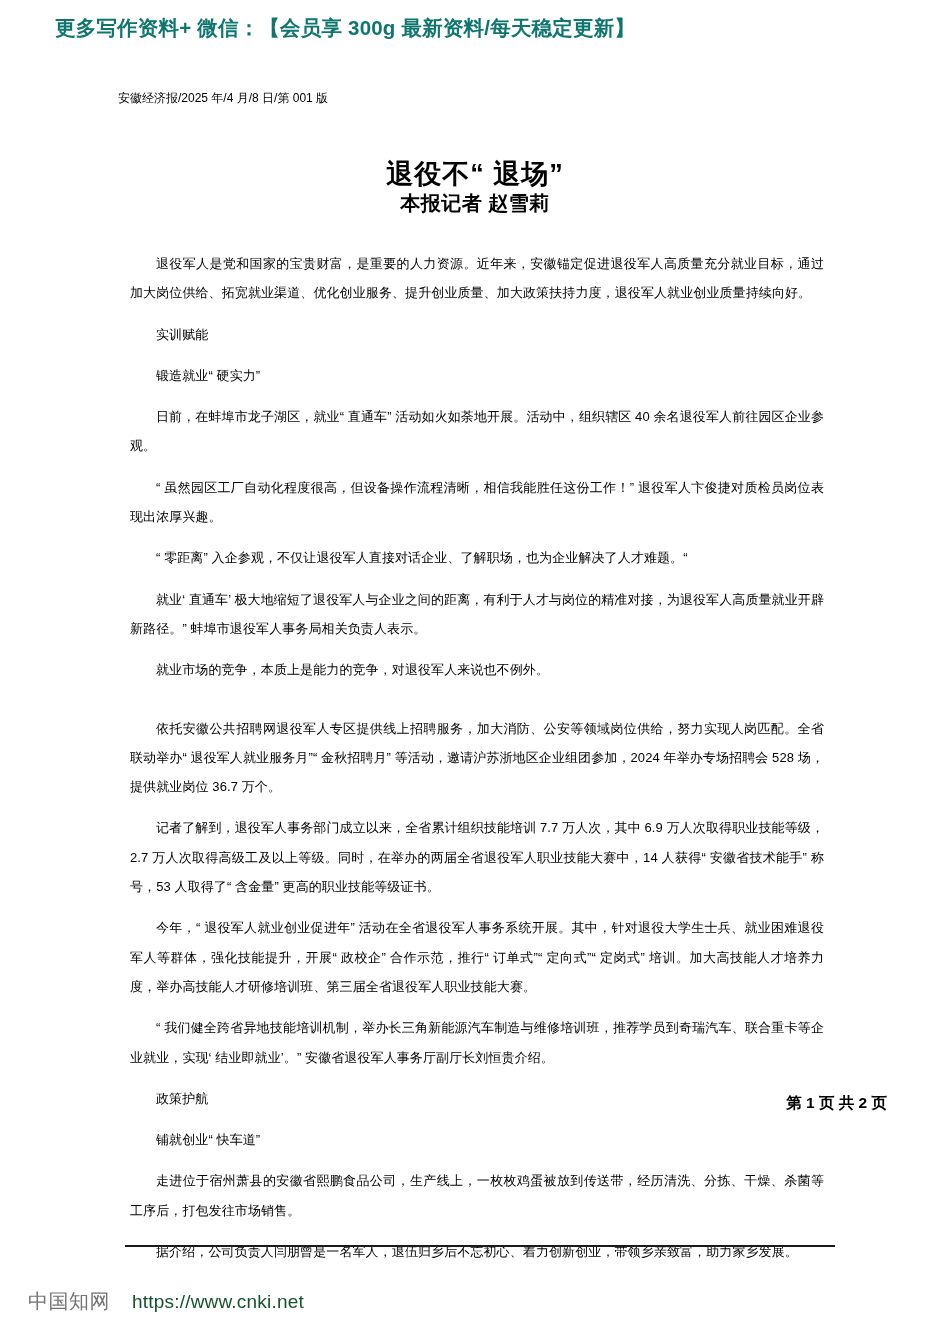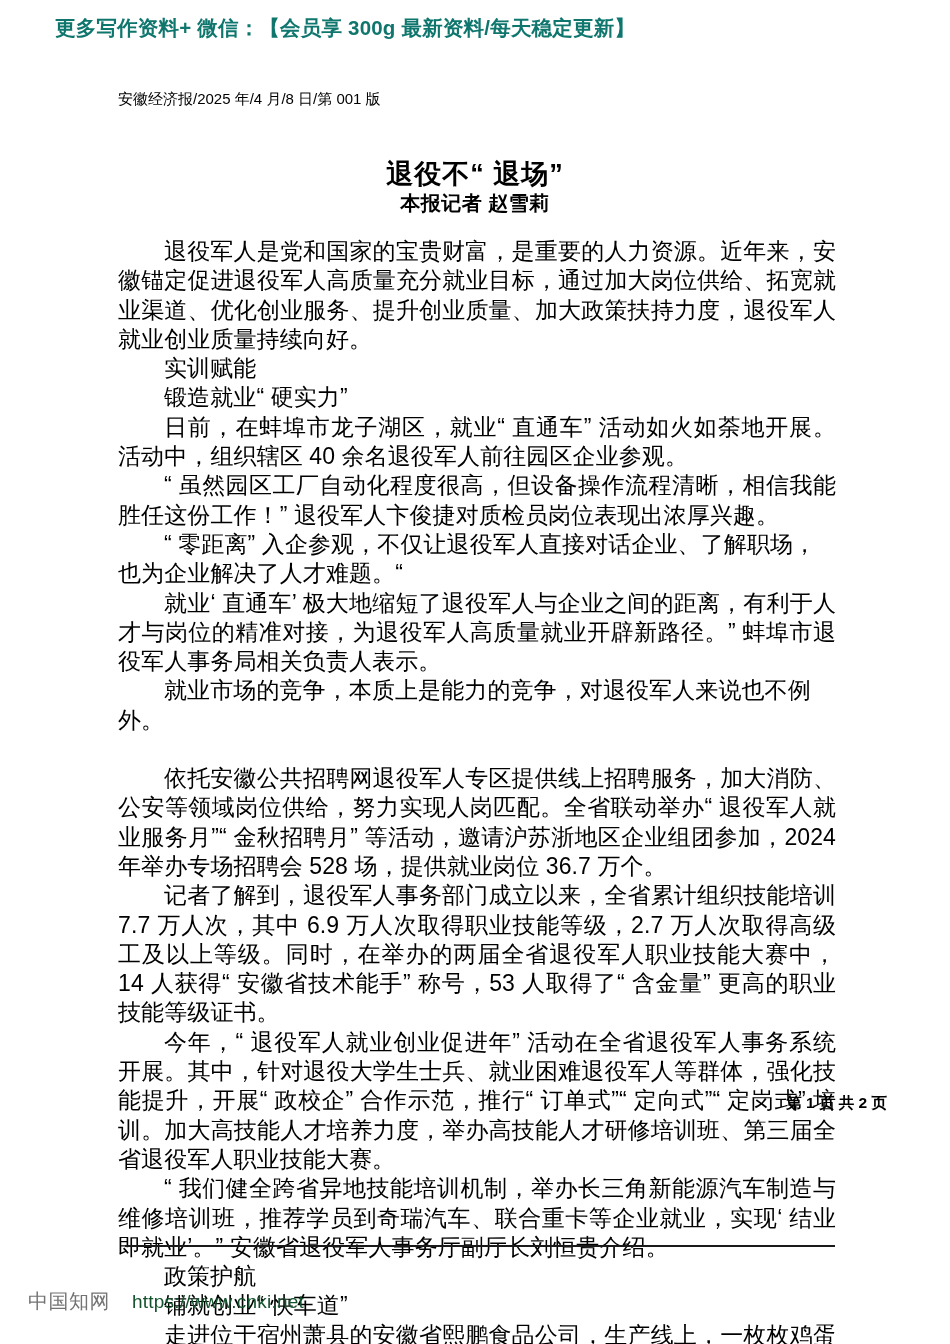--- a/index.html
+++ b/index.html
@@ -35,21 +35,21 @@
     left: 0;
     top: 0;
     width: 950px;
     height: 1344px;
   }
 
   .source-line {
     position: absolute;
     left: 118px;
     top: 90px;
-    font-size: 15px;
+    font-size: 12px;
     color: #000;
     white-space: nowrap;
   }
 
   .doc-title {
     position: absolute;
     left: 0;
     top: 138px;
     width: 950px;
     text-align: center;
@@ -70,25 +70,25 @@
   }
 
   .article {
     position: absolute;
     left: 118px;
     top: 237px;
     width: 718px;
   }
 
   .para {
-    font-size: 23px;
+    font-size: 13px;
     line-height: 29.3px;
     text-align: justify;
     text-justify: inter-ideograph;
-    margin: 0;
+    margin: 12px;
     text-indent: 2em;
     letter-spacing: 0.1px;
   }
 
   .para.nojust {
     text-align: left;
   }
 
   .para.spacer-before {
     margin-top: 29px;

